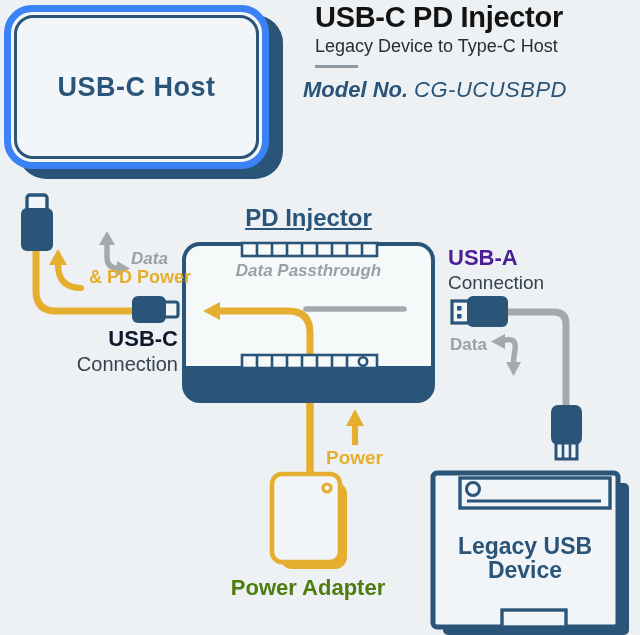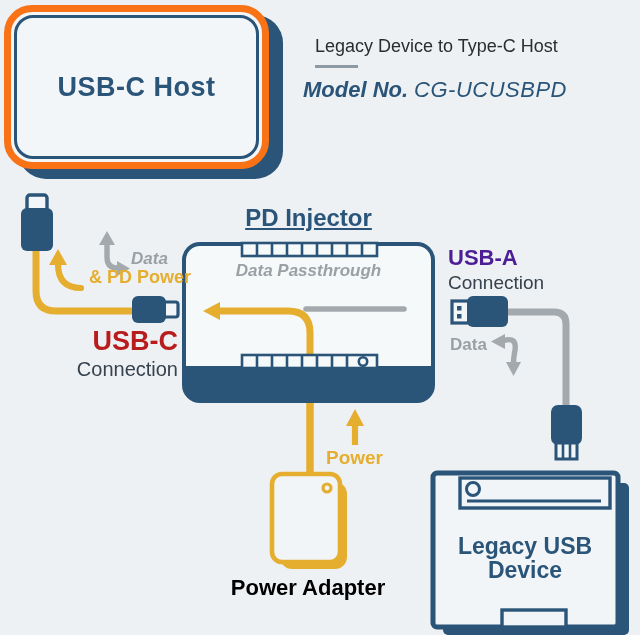--- a/index.html
+++ b/index.html
@@ -7,21 +7,21 @@
   .stage {
     position:relative; width:640px; height:635px; overflow:hidden;
     background:#edf1f4;
     font-family:"Liberation Sans", sans-serif;
   }
   .abs { position:absolute; }
 
   
   .host-box {
     left:4px; top:5px; width:265px; height:164px;
-    background:#f3f6f9; border:7px solid #f97316; border-radius:28px;
+    background:#f3f6f9; border:7px solid #3b82f6; border-radius:28px;
     box-shadow:14px 10px 0 0 #2a5478;
   }
   .host-inner {
     position:absolute; inset:3px; border:3px solid #2a5478; border-radius:19px;
     display:flex; align-items:center; justify-content:center;
   }
   .host-label { color:#2a5478; font-size:27px; font-weight:bold; letter-spacing:.5px; }
 
   
   .hdr-title { left:315px; top:1px; font-size:29px; font-weight:bold; color:#131313; letter-spacing:-.3px; }
@@ -44,45 +44,46 @@
   }
   .inj-line1 { left:182px; top:261px; width:253px; text-align:center;
                font-size:17px; font-weight:bold; font-style:italic; color:#9aa0a4; }
   .inj-line2 { left:182px; top:281px; width:253px; text-align:center;
                font-size:17px; font-weight:bold; font-style:italic; color:#e6ae2f; }
 
   
   .lbl-data-left { left:131px; top:249px; font-size:17px; font-weight:bold; font-style:italic; color:#9aa0a4; }
   .lbl-pdpower   { left:79px;  top:267px; font-size:18px; font-weight:bold; color:#e6ae2f;margin-left:10px; }
   .usbc-block    { left:18px; top:326px; width:160px; text-align:right; }
-  .usbc-name     { font-size:27px; font-weight:bold; color:#b91c1c; }
+  .usbc-name     { font-size:22px; font-weight:bold; color:#0f172a; }
   .usbc-sub      { font-size:20px; color:#36424d; margin-top:1px; }
   .usba-block    { left:448px; top:245px; }
   .usba-name     { font-size:22px; font-weight:bold; color:#4c1d95; }
   .usba-sub      { font-size:19px; color:#36424d; margin-top:1px; }
   .lbl-data-right{ left:450px; top:335px; font-size:17px; font-weight:bold; color:#9aa0a4; }
   .lbl-power     { left:326px; top:447px; font-size:19px; font-weight:bold; color:#e6ae2f; }
   .lbl-adapter   { left:228px; top:577px; width:160px; text-align:center; line-height:22px;
-                   font-size:22px; font-weight:bold; color:#000000; }
+                   font-size:22px; font-weight:bold; color:#4d7c0f; }
   .lbl-legacy    { left:440px; top:534px; width:170px; text-align:center; line-height:24px;
                    font-size:23px; font-weight:bold; color:#2a5478; }
 
   .overlay { left:0; top:0; pointer-events:none; }
 </style>
 </head>
 <body>
 
 <div class="stage">
 
   <div class="abs host-box">
     <div class="host-inner">
       <span class="host-label">USB-C Host</span>
     </div>
   </div>
 
+  <div class="abs hdr-title">USB-C PD Injector</div>
   <div class="abs hdr-sub">Legacy Device to Type-C Host</div>
   <div class="abs hdr-rule"></div>
   <div class="abs hdr-model">
     <span class="mlabel">Model No.</span><span class="mvalue">CG-UCUSBPD</span>
   </div>
 
   <div class="abs inj-title">PD Injector</div>
   <div class="abs inj-box">
     <div class="inj-band"></div>
   </div>

